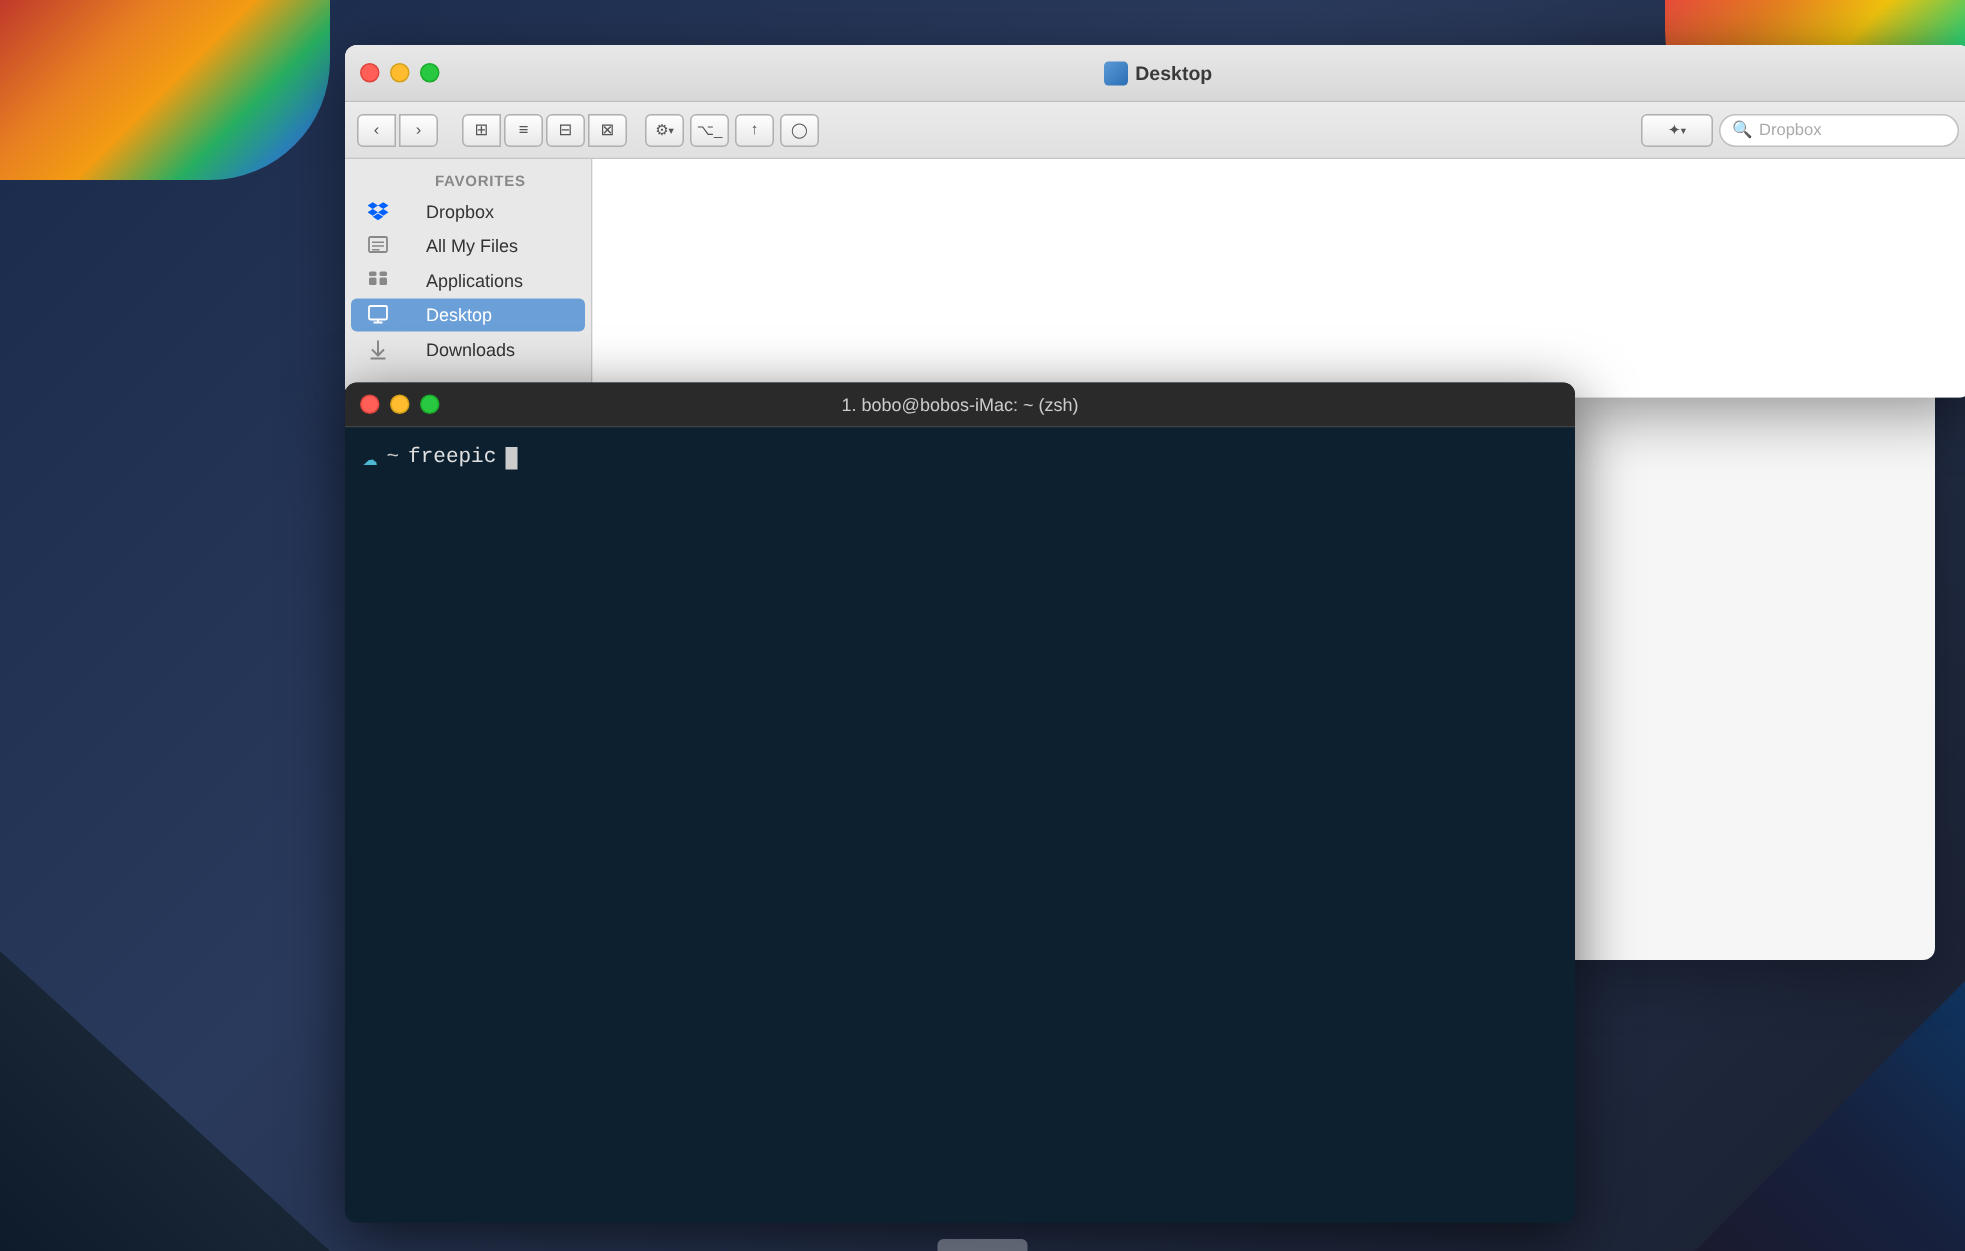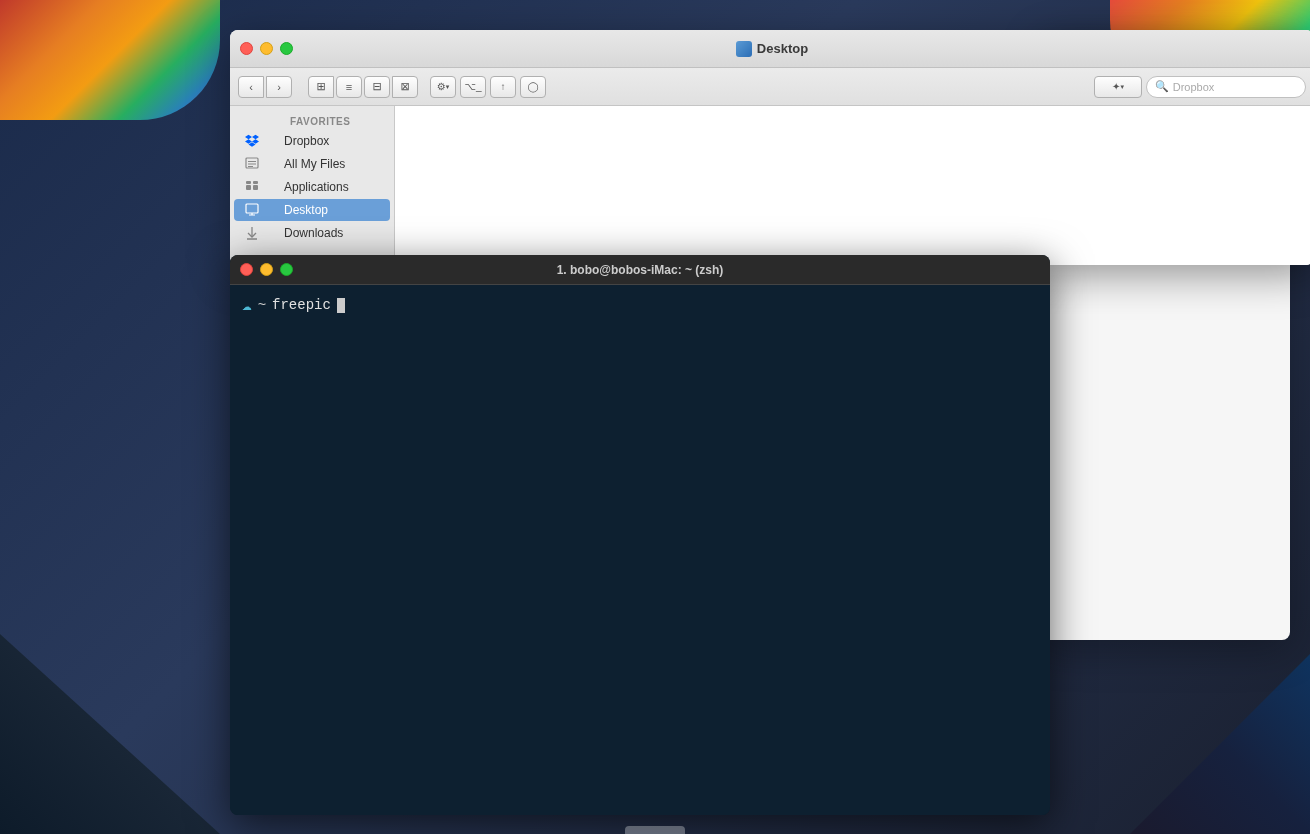--- a/index.html
+++ b/index.html
@@ -248,21 +248,21 @@
     }
     .terminal-traffic-lights {
       position: absolute;
       left: 10px;
       display: flex;
       gap: 7px;
     }
     .terminal-title {
       font-size: 12px;
       color: #ccc;
-      font-weight: 700;
+      font-weight: 400;
     }
     .terminal-body {
       padding: 10px 12px;
       background: #0d2030;
       height: calc(100% - 30px);
       font-family: "SF Mono", "Monaco", "Menlo", "Courier New", monospace;
       font-size: 14px;
       color: #ccc;
       position: relative;
     }

